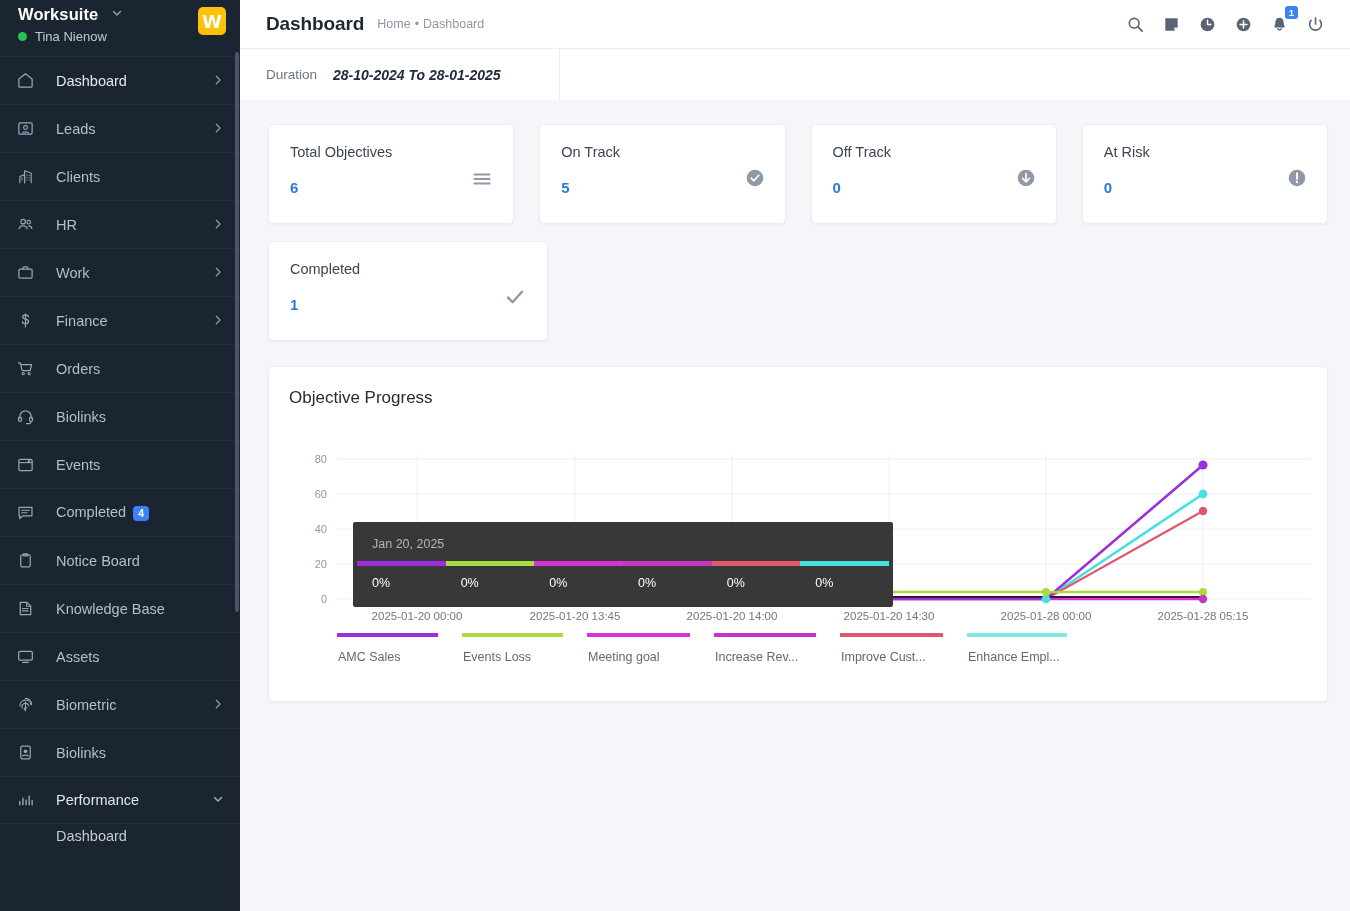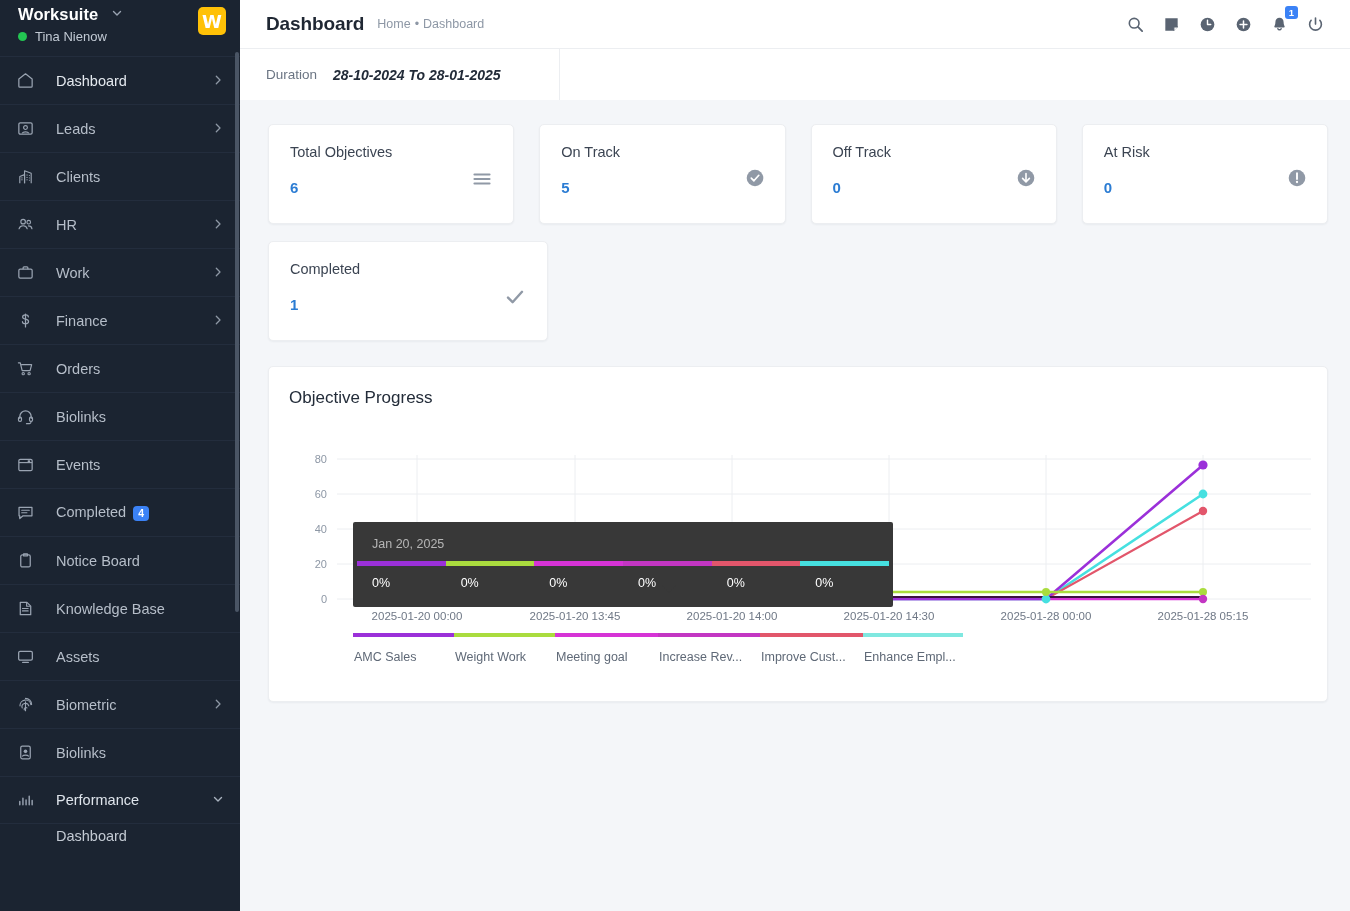--- a/index.html
+++ b/index.html
@@ -158,22 +158,23 @@
     height: 336px;
     padding: 21px 22px 0 20px;
     position: relative;
   }
   .panel-title { font-size: 17px; color: #232c39; }
   .chart-wrap { position: relative; margin-top: 43px; height: 235px; }
   .chart-svg { display: block; }
 
   .legend {
     position: absolute;
-    left: 64px; bottom: 22px;
+    left: 48px; bottom: 22px;
     display: flex;
+    gap: 24px;
   }
   .legend-item { display: flex; flex-direction: column; align-items: stretch; }
   .legend-bar { height: 4px; border-radius: 0; }
   .legend-text {
     font-size: 12.5px; color: #5f6977; margin-top: 13px;
     white-space: nowrap; padding-left: 1px;
   }
 
   
   .tooltip {
@@ -650,21 +651,21 @@
           </div>
           <div class="tt-arrow" style="left:373px; top:134px;"></div>
 
           <div class="legend">
             <div class="legend-item" style="width:101px;">
               <div class="legend-bar" style="background:#9b30d9;"></div>
               <div class="legend-text">AMC Sales</div>
             </div>
             <div class="legend-item" style="width:101px;">
               <div class="legend-bar" style="background:#aadc3e;"></div>
-              <div class="legend-text">Weight Work</div>
+              <div class="legend-text">Events Loss</div>
             </div>
             <div class="legend-item" style="width:103px;">
               <div class="legend-bar" style="background:#d633d6;"></div>
               <div class="legend-text">Meeting goal</div>
             </div>
             <div class="legend-item" style="width:102px;">
               <div class="legend-bar" style="background:#c336c3;"></div>
               <div class="legend-text">Increase Rev...</div>
             </div>
             <div class="legend-item" style="width:103px;">

